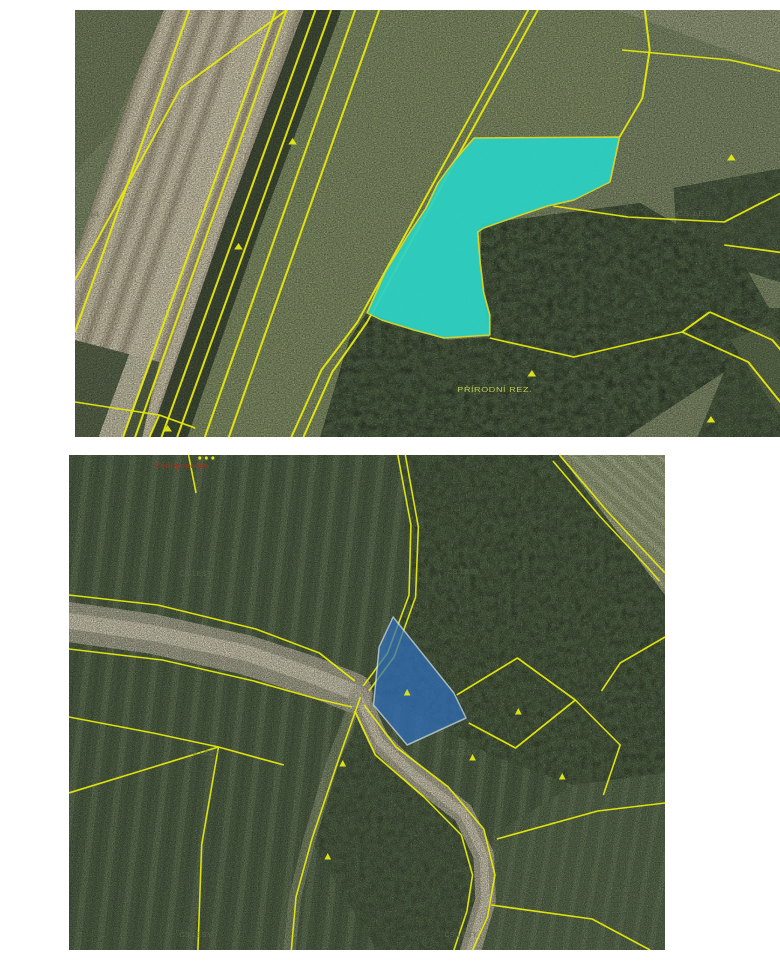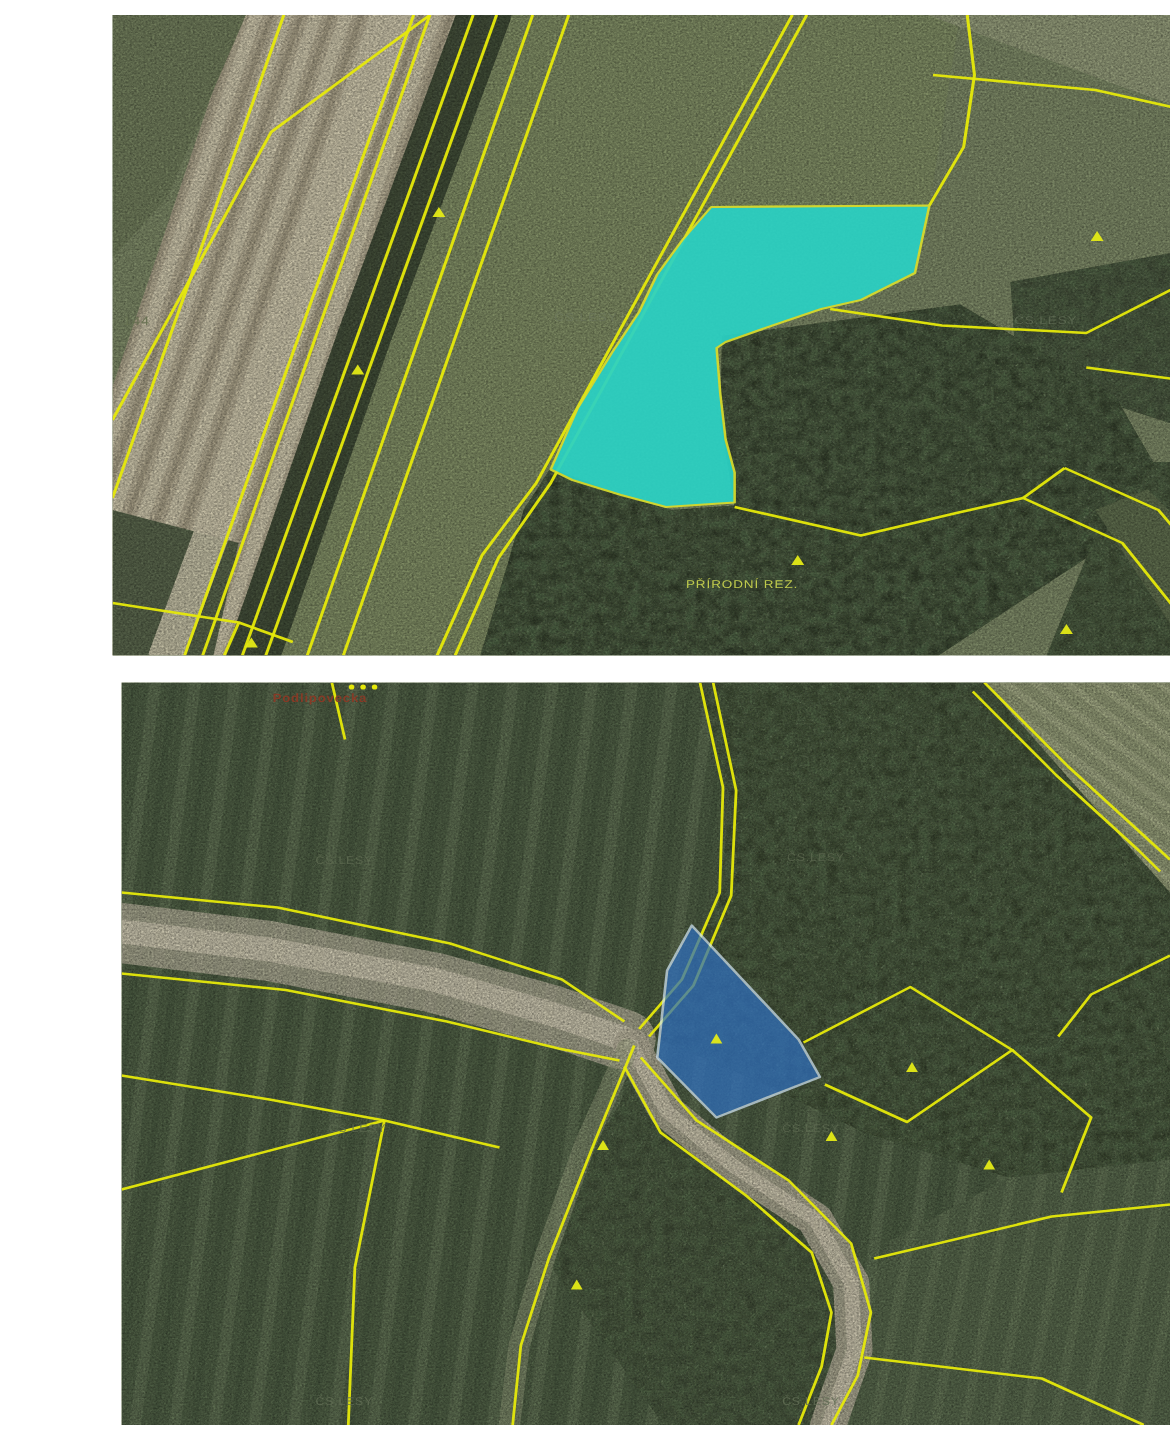--- a/index.html
+++ b/index.html
@@ -1,20 +1,20 @@
 <!DOCTYPE html>
 <html><head>
 <meta charset="utf-8">
 <style>
   html,body{margin:0;padding:0;background:#ffffff;}
   .page{position:relative;width:780px;height:968px;background:#ffffff;overflow:hidden;
         font-family:"Liberation Sans",sans-serif;}
   .map-panel{position:absolute;margin:0;padding:0;background:#8a9377;overflow:hidden;}
   .map-panel.top{left:75px;top:10px;width:767px;height:427px;}
-  .map-panel.bottom{left:81px;top:455px;width:699px;height:495px;}
+  .map-panel.bottom{left:69px;top:455px;width:596px;height:495px;}
   .map-panel svg{display:block;width:100%;height:100%;}
   svg text{font-family:"Liberation Sans",sans-serif;}
   .defs{position:absolute;width:0;height:0;overflow:hidden;}
 </style>
 </head>
 <body>
 
 <div class="page">
 
   <svg class="defs" aria-hidden="true">

